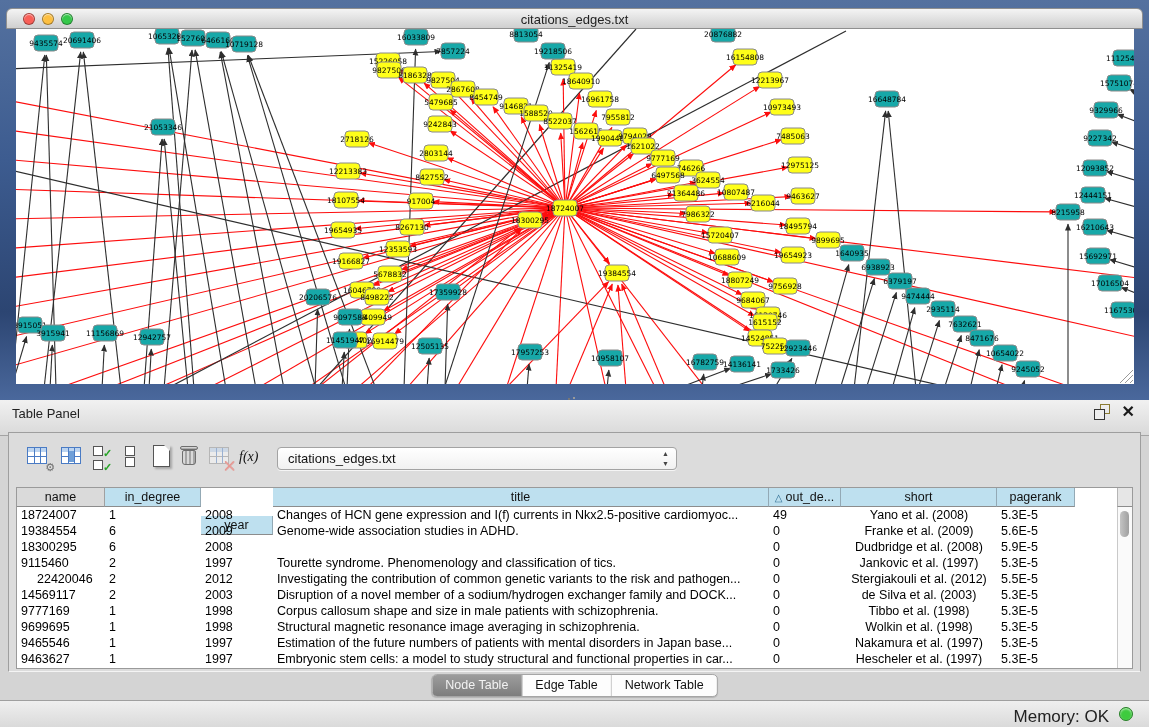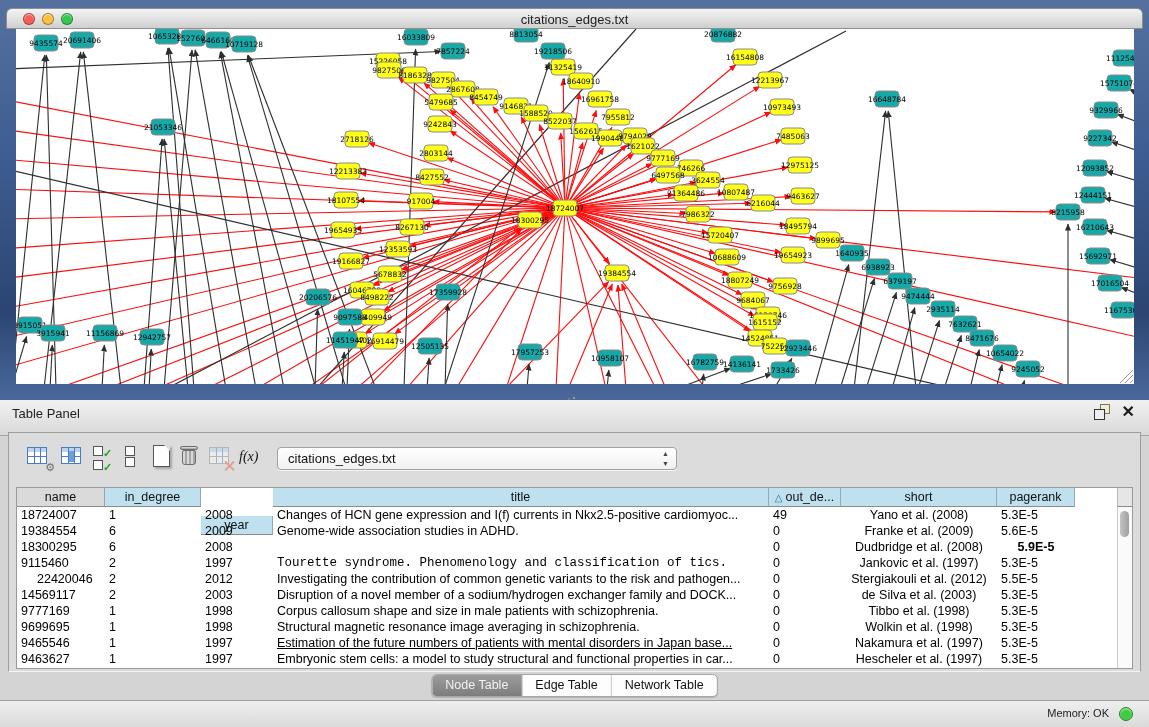--- a/index.html
+++ b/index.html
@@ -59,21 +59,21 @@
   .tabs{position:absolute;left:50%;transform:translateX(-50%);top:274px;height:21px;
     display:inline-flex;border:1px solid #a6a6a6;border-radius:5px;overflow:hidden;
     background:#fdfdfd;box-shadow:0 1px 1px rgba(0,0,0,.15);}
   .tab{padding:0 13px;font-size:12.5px;line-height:20px;color:#111;
     border-left:1px solid #c9c9c9;cursor:pointer;white-space:nowrap;}
   .tab:first-child{border-left:none;}
   .tab.selected{background:linear-gradient(#9d9d9d,#7d7d7d);color:#f2f2f2;}
   
   .statusbar{position:absolute;left:0;top:700px;width:1149px;height:27px;
     background:linear-gradient(#efefef,#dadada);border-top:1px solid #9f9f9f;box-sizing:border-box;}
-  .mem{position:absolute;right:40px;top:6px;font-size:11px;color:#222;}
+  .mem{position:absolute;right:40px;top:6px;font-size:17px;color:#222;}
   .led{position:absolute;right:16px;top:6px;width:14px;height:14px;border-radius:50%;
     border:1px solid #2a7f2a;box-sizing:border-box;box-shadow:inset 0 1px 2px rgba(255,255,255,.7);}
   
   .grid-ic{position:absolute;left:0;top:2px;width:20px;height:17px;border:1px solid #4a7bc4;background:
     linear-gradient(#bcd4f0,#bcd4f0) 0 0/20px 4px no-repeat,#fff;box-sizing:border-box;}
   .grid-ic:before{content:"";position:absolute;left:6px;top:0;bottom:0;border-left:1px solid #4a7bc4;}
   .grid-ic:after{content:"";position:absolute;left:12px;top:0;bottom:0;border-left:1px solid #4a7bc4;}
   .grid-ic .rowline{position:absolute;left:0;right:0;top:8px;border-top:1px solid #4a7bc4;}
   .gear-badge{position:absolute;right:-4px;bottom:-4px;font-size:11px;color:#707070;line-height:11px;}
   .colsel{position:absolute;left:7px;top:3px;width:5px;bottom:1px;background:#6f9fd8;}
@@ -810,27 +810,27 @@
             <div class="td" style="left: 752px; width: 72px; text-align: left;">0</div>
             <div class="td" style="left: 824px; width: 156px; text-align: center;">Franke et al. (2009)</div>
             <div class="td" style="left: 980px; width: 78px; text-align: left;">5.6E-5</div>
           </div>
           <div class="tr" style="top: 32px;">
             <div class="td" style="left: 0px; width: 88px; text-align: left;">18300295</div>
             <div class="td" style="left: 88px; width: 96px; text-align: left;">6</div>
             <div class="td" style="left: 184px; width: 72px; text-align: left;">2008</div>
             <div class="td" style="left: 752px; width: 72px; text-align: left;">0</div>
             <div class="td" style="left: 824px; width: 156px; text-align: center;">Dudbridge et al. (2008)</div>
-            <div class="td" style="left: 980px; width: 78px; text-align: center; font-weight: bold;">5.9E-5</div>
+            <div class="td" style="left: 980px; width: 78px; text-align: left;">5.9E-5</div>
           </div>
           <div class="tr" style="top: 48px;">
             <div class="td" style="left: 0px; width: 88px; text-align: left;">9115460</div>
             <div class="td" style="left: 88px; width: 96px; text-align: left;">2</div>
             <div class="td" style="left: 184px; width: 72px; text-align: left;">1997</div>
-            <div class="td" style="left: 256px; width: 496px; text-align: left; font-family: Liberation Mono, monospace;">Tourette syndrome. Phenomenology and classification of tics.</div>
+            <div class="td" style="left: 256px; width: 496px; text-align: left;">Tourette syndrome. Phenomenology and classification of tics.</div>
             <div class="td" style="left: 752px; width: 72px; text-align: left;">0</div>
             <div class="td" style="left: 824px; width: 156px; text-align: center;">Jankovic et al. (1997)</div>
             <div class="td" style="left: 980px; width: 78px; text-align: left;">5.3E-5</div>
           </div>
           <div class="tr" style="top: 64px;">
             <div class="td" style="left: 0px; width: 88px; text-align: left; padding-left: 20px;">22420046</div>
             <div class="td" style="left: 88px; width: 96px; text-align: left;">2</div>
             <div class="td" style="left: 184px; width: 72px; text-align: left;">2012</div>
             <div class="td" style="left: 256px; width: 496px; text-align: left;">Investigating the contribution of common genetic variants to the risk and pathogen...</div>
             <div class="td" style="left: 752px; width: 72px; text-align: left;">0</div>
@@ -861,21 +861,21 @@
             <div class="td" style="left: 184px; width: 72px; text-align: left;">1998</div>
             <div class="td" style="left: 256px; width: 496px; text-align: left;">Structural magnetic resonance image averaging in schizophrenia.</div>
             <div class="td" style="left: 752px; width: 72px; text-align: left;">0</div>
             <div class="td" style="left: 824px; width: 156px; text-align: center;">Wolkin et al. (1998)</div>
             <div class="td" style="left: 980px; width: 78px; text-align: left;">5.3E-5</div>
           </div>
           <div class="tr" style="top: 128px;">
             <div class="td" style="left: 0px; width: 88px; text-align: left;">9465546</div>
             <div class="td" style="left: 88px; width: 96px; text-align: left;">1</div>
             <div class="td" style="left: 184px; width: 72px; text-align: left;">1997</div>
-            <div class="td" style="left: 256px; width: 496px; text-align: left; text-decoration: underline;">Estimation of the future numbers of patients with mental disorders in Japan base...</div>
+            <div class="td" style="left: 256px; width: 496px; text-align: left;">Estimation of the future numbers of patients with mental disorders in Japan base...</div>
             <div class="td" style="left: 752px; width: 72px; text-align: left;">0</div>
             <div class="td" style="left: 824px; width: 156px; text-align: center;">Nakamura et al. (1997)</div>
             <div class="td" style="left: 980px; width: 78px; text-align: left;">5.3E-5</div>
           </div>
           <div class="tr" style="top: 144px;">
             <div class="td" style="left: 0px; width: 88px; text-align: left;">9463627</div>
             <div class="td" style="left: 88px; width: 96px; text-align: left;">1</div>
             <div class="td" style="left: 184px; width: 72px; text-align: left;">1997</div>
             <div class="td" style="left: 256px; width: 496px; text-align: left;">Embryonic stem cells: a model to study structural and functional properties in car...</div>
             <div class="td" style="left: 752px; width: 72px; text-align: left;">0</div>

